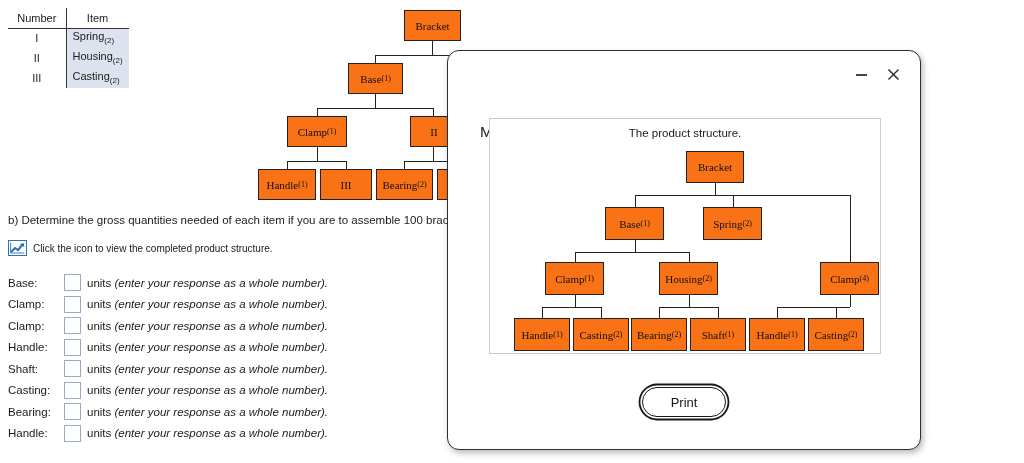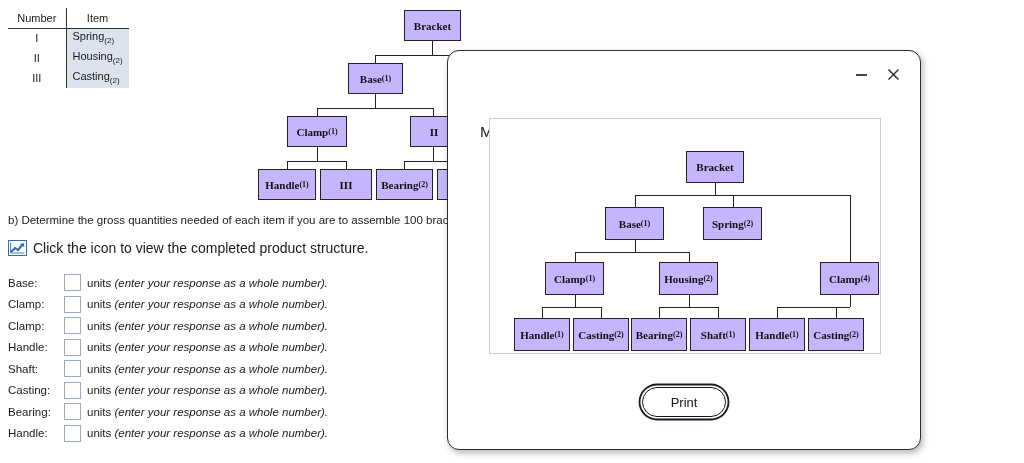--- a/index.html
+++ b/index.html
@@ -29,37 +29,36 @@
   .item-table th.itm, .item-table td.itm { width: 62px; text-align:left;margin-top:7px; }
   .item-table th { border-bottom: 1px solid #333; }
   .item-table th.num { border-right: 1px solid #333; }
   .item-table td.num { border-right: 1px solid #333; }
   .item-table td.itm { background:#dde3ee; }
   .sub { font-size: 8px; vertical-align: sub; }
 
   
   .bg-tree { position:absolute; left:0; top:0; }
   .bx {
-    position:absolute; border:1px solid #222; background:#c4b5fd;
+    position:absolute; border:1px solid #222; background:#f97316;
     font-family: "Liberation Serif", serif; font-size:11px; color:#111;
     display:flex; align-items:center; justify-content:center;
     white-space:nowrap;
-    font-weight:bold;
   }
   .ln { position:absolute; background:#222; }
 
   
   .q-text {
     position:absolute; left:8px; top:214px; font-size:11.5px; color:#1a1a1a;
   }
   .icon-row {
     position:absolute; left:8px; top:240px; display:flex; align-items:center; gap:6px;
   }
   .chart-icon { width:19px; height:16px; display:block; }
-  .icon-label { font-size:14px; color:#1a1a1a; }
+  .icon-label { font-size:10px; color:#1a1a1a; }
 
   .ans-list { position:absolute; left:8px; top:272px; }
   .ans-row { display:flex; align-items:center; height:21.5px; font-size:11.5px; color:#1a1a1a; }
   .ans-label { width:56px; }
   .ans-box {
     width:17px; height:17px; border:1px solid #9aa9c4; background:#fff;
     margin-right:6px; outline:none; padding:0;
   }
   .ans-hint i { font-style: italic; }
 
@@ -262,20 +261,21 @@
         <svg width="15" height="15" viewBox="0 0 15 15">
           <line x1="2.5" y1="2.5" x2="12.5" y2="12.5" stroke="#2b2f38" stroke-width="1.5"></line>
           <line x1="12.5" y1="2.5" x2="2.5" y2="12.5" stroke="#2b2f38" stroke-width="1.5"></line>
         </svg>
       </button>
     </div>
 
     <div class="modal-title">More info</div>
 
     <div class="panel">
+      <div class="panel-title">The product structure.</div>
       <div class="m-tree" id="m-tree">
           <div class="ln" style="left: 225px; top: 64px; width: 1px; height: 12px;"></div>
           <div class="ln" style="left: 144.5px; top: 76px; width: 215px; height: 1px;"></div>
           <div class="ln" style="left: 144.5px; top: 76px; width: 1px; height: 12px;"></div>
           <div class="ln" style="left: 242.5px; top: 76px; width: 1px; height: 12px;"></div>
           <div class="ln" style="left: 359.5px; top: 76px; width: 1px; height: 67px;"></div>
           <div class="ln" style="left: 144.5px; top: 121px; width: 1px; height: 12px;"></div>
           <div class="ln" style="left: 84.5px; top: 133px; width: 114px; height: 1px;"></div>
           <div class="ln" style="left: 84.5px; top: 133px; width: 1px; height: 10px;"></div>
           <div class="ln" style="left: 198.5px; top: 133px; width: 1px; height: 10px;"></div>

